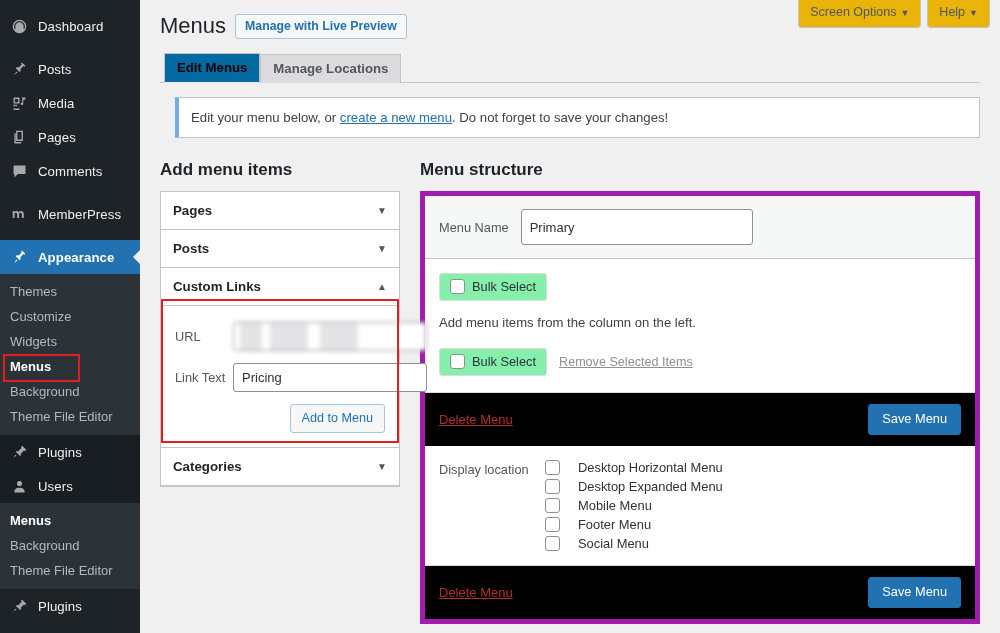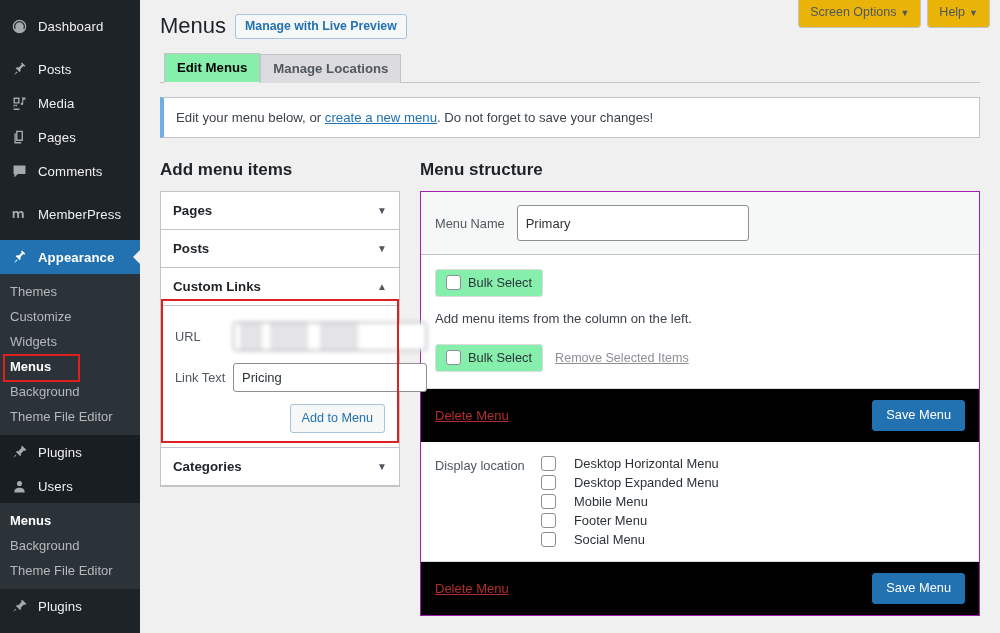--- a/index.html
+++ b/index.html
@@ -69,26 +69,26 @@
   .nav-tab-wrapper {
     margin-top: 12px; border-bottom: 1px solid #c3c4c7;
     display: flex; align-items: flex-end; padding-left: 4px; height: 30px;
   }
   .nav-tab {
     border: 1px solid #c3c4c7; border-bottom: none; background: #dcdcde;
     color: #50575e; font-size: 13.2px; font-weight: 600;
     padding: 5px 12px 6px; cursor: pointer; line-height: 17px;
     margin-bottom: -1px;
   }
-  .nav-tab.active { background: #86efac; color: #000; border-bottom: 1px solid #f0f0f1; }
+  .nav-tab.active { background: #0369a1; color: #000; border-bottom: 1px solid #f0f0f1; }
 
   .notice {
     margin-top: 14px; background: #fff; border: 1px solid #c3c4c7;
     border-left: 4px solid #72aee6; padding: 10px 12px;
-    font-size: 13.2px; color: #3c434a; line-height: 1.5;
+    font-size: 13.2px; color: #3c434a; line-height: 1.5; margin-left: 15px;
   }
   .notice a { color: #2271b1; }
 
   .columns { display: flex; gap: 20px; margin-top: 22px; align-items: flex-start; }
   .col-left { width: 240px; flex: 0 0 240px; }
   .col-right { flex: 1; }
   h2.col-title { font-size: 17px; font-weight: 600; color: #1d2327; margin-bottom: 11px; }
 
   
   .accordion { border: 1px solid #c3c4c7; background: #fff; position: relative; }
@@ -117,21 +117,21 @@
   .secondary-btn {
     border: 1px solid #a7c3dd; background: #f6f7f7; color: #2271b1;
     font-size: 12.6px; font-weight: 500; padding: 5px 11px 6px;
     border-radius: 3px; cursor: pointer; line-height: 16px;
   }
   .red-highlight {
     position: absolute; border: 2px solid #e02020; pointer-events: none;
   }
 
   
-  .menu-box { border: 1px solid #a21caf; background: #fff; }
+  .menu-box { border: 5px solid #a21caf; background: #fff; }
   .menu-name-bar {
     background: #f6f7f7; border-bottom: 1px solid #c3c4c7;
     padding: 13px 14px; display: flex; align-items: center;
   }
   .menu-name-label { font-size: 12.8px; color: #50575e; margin-right: 12px; }
   .menu-name-input {
     width: 232px; border: 1px solid #8c8f94; border-radius: 3px;
     padding: 6px 8px; font-size: 13px; color: #2c3338; height: 36px;
     font-family: "Liberation Sans", sans-serif; outline: none; line-height: 16px;
   }

